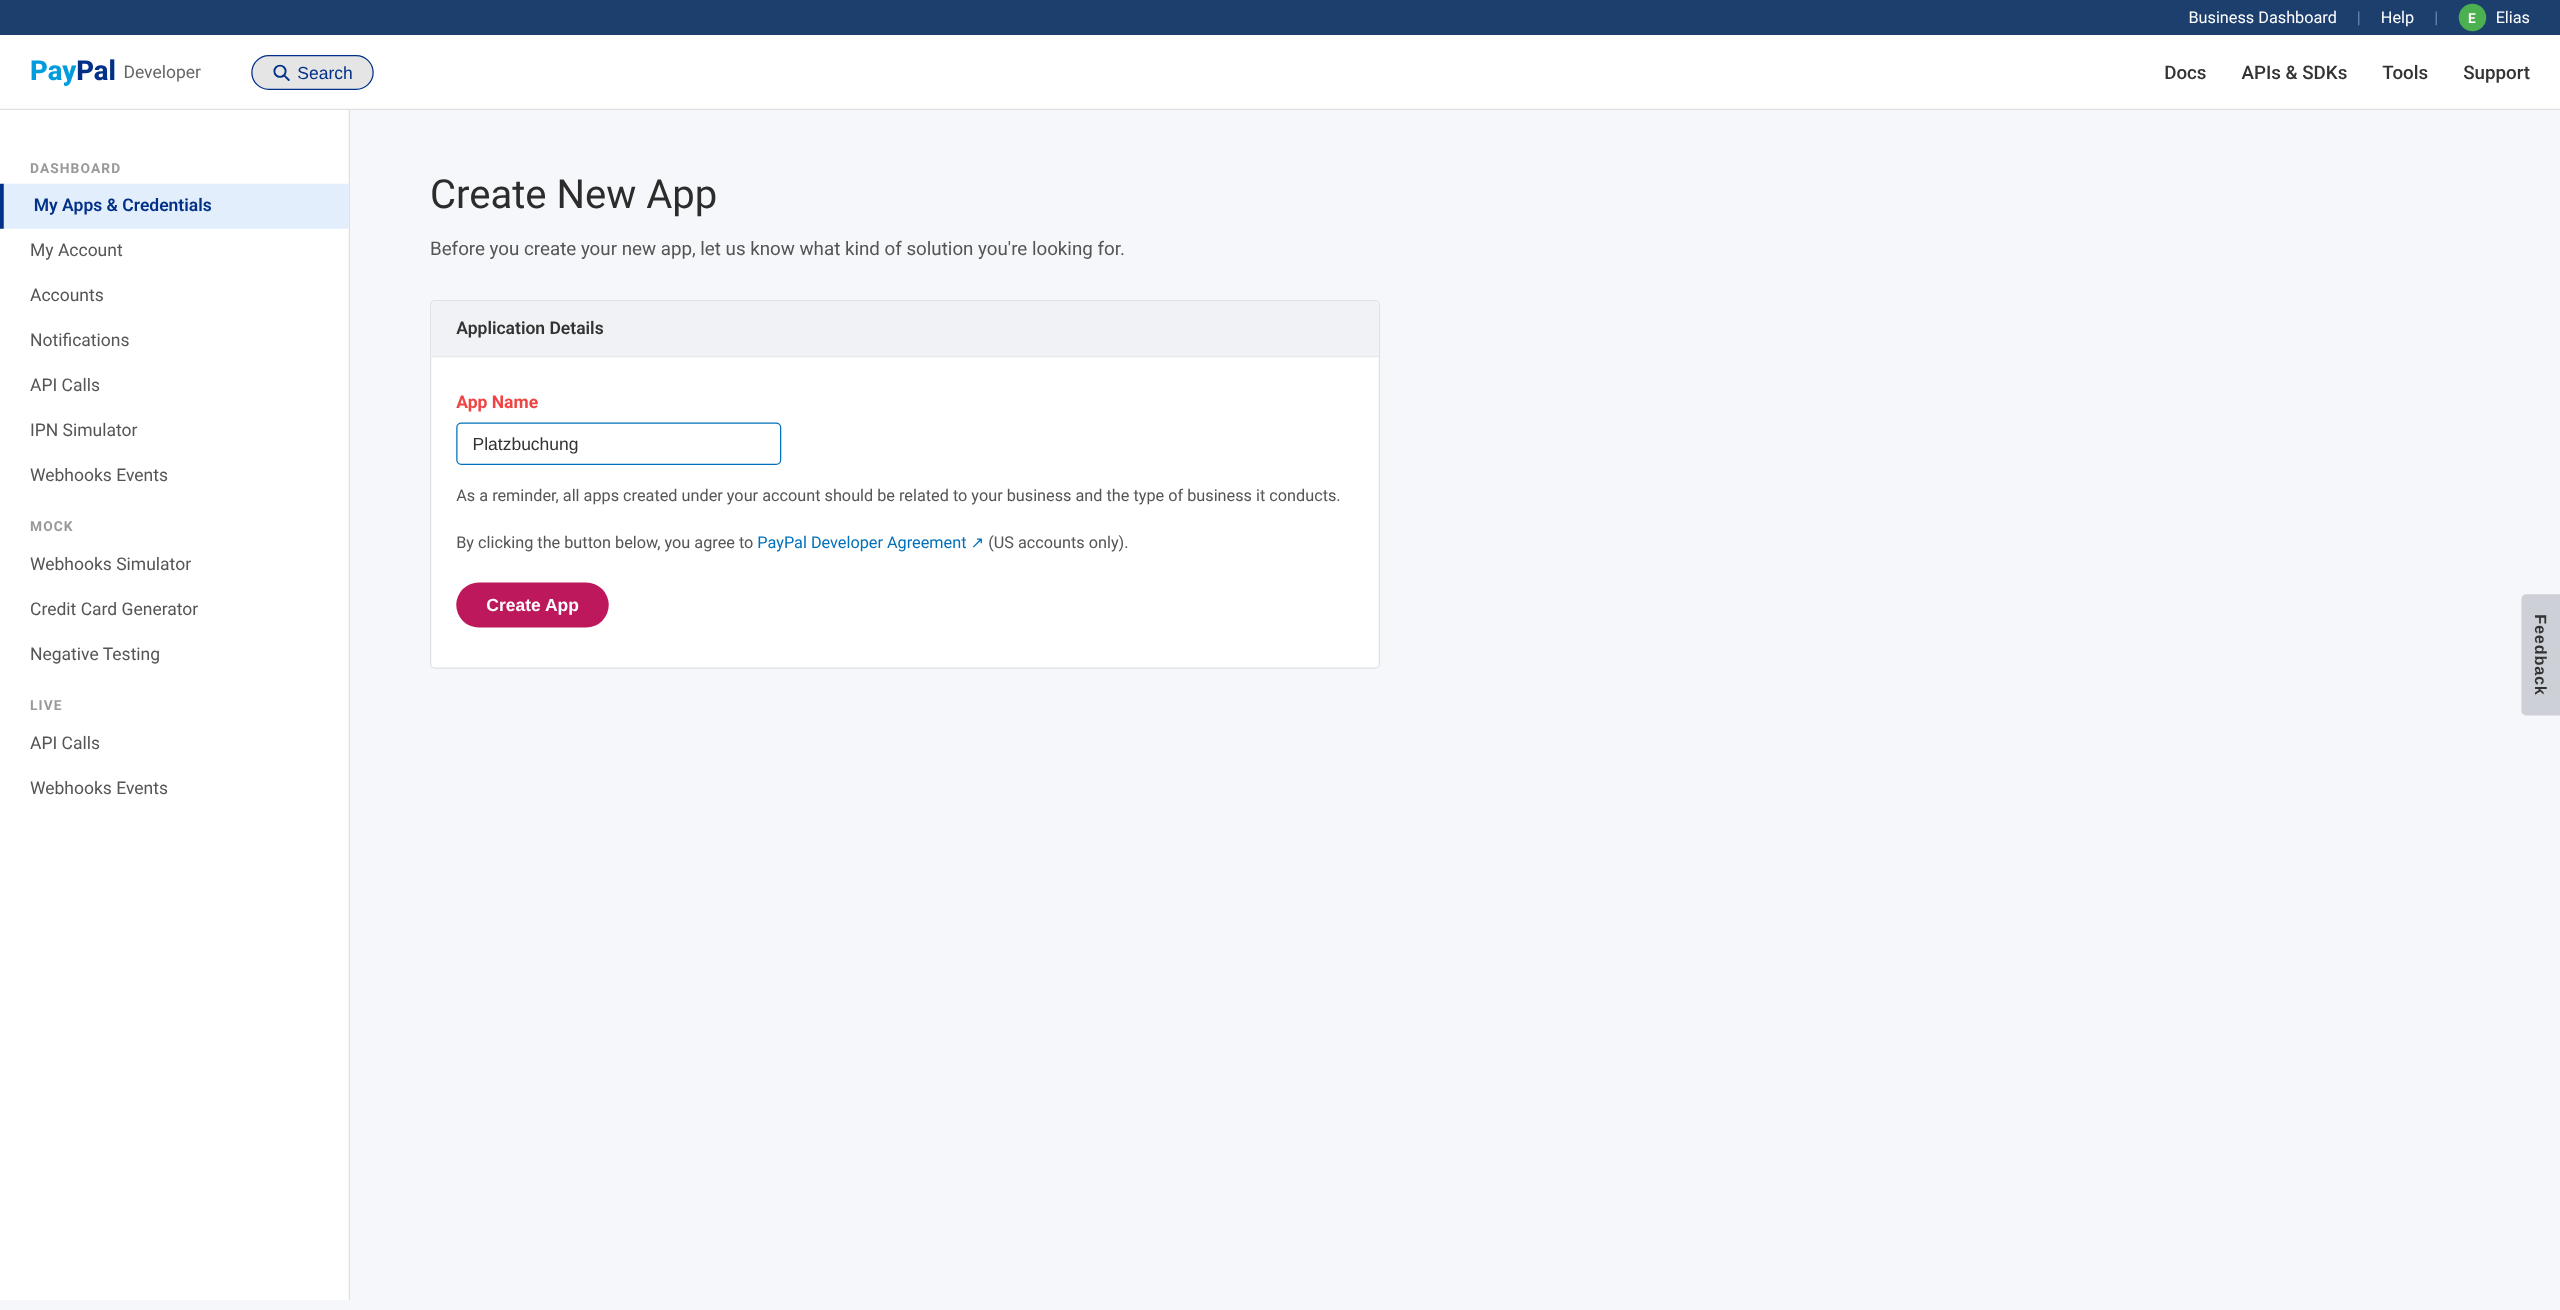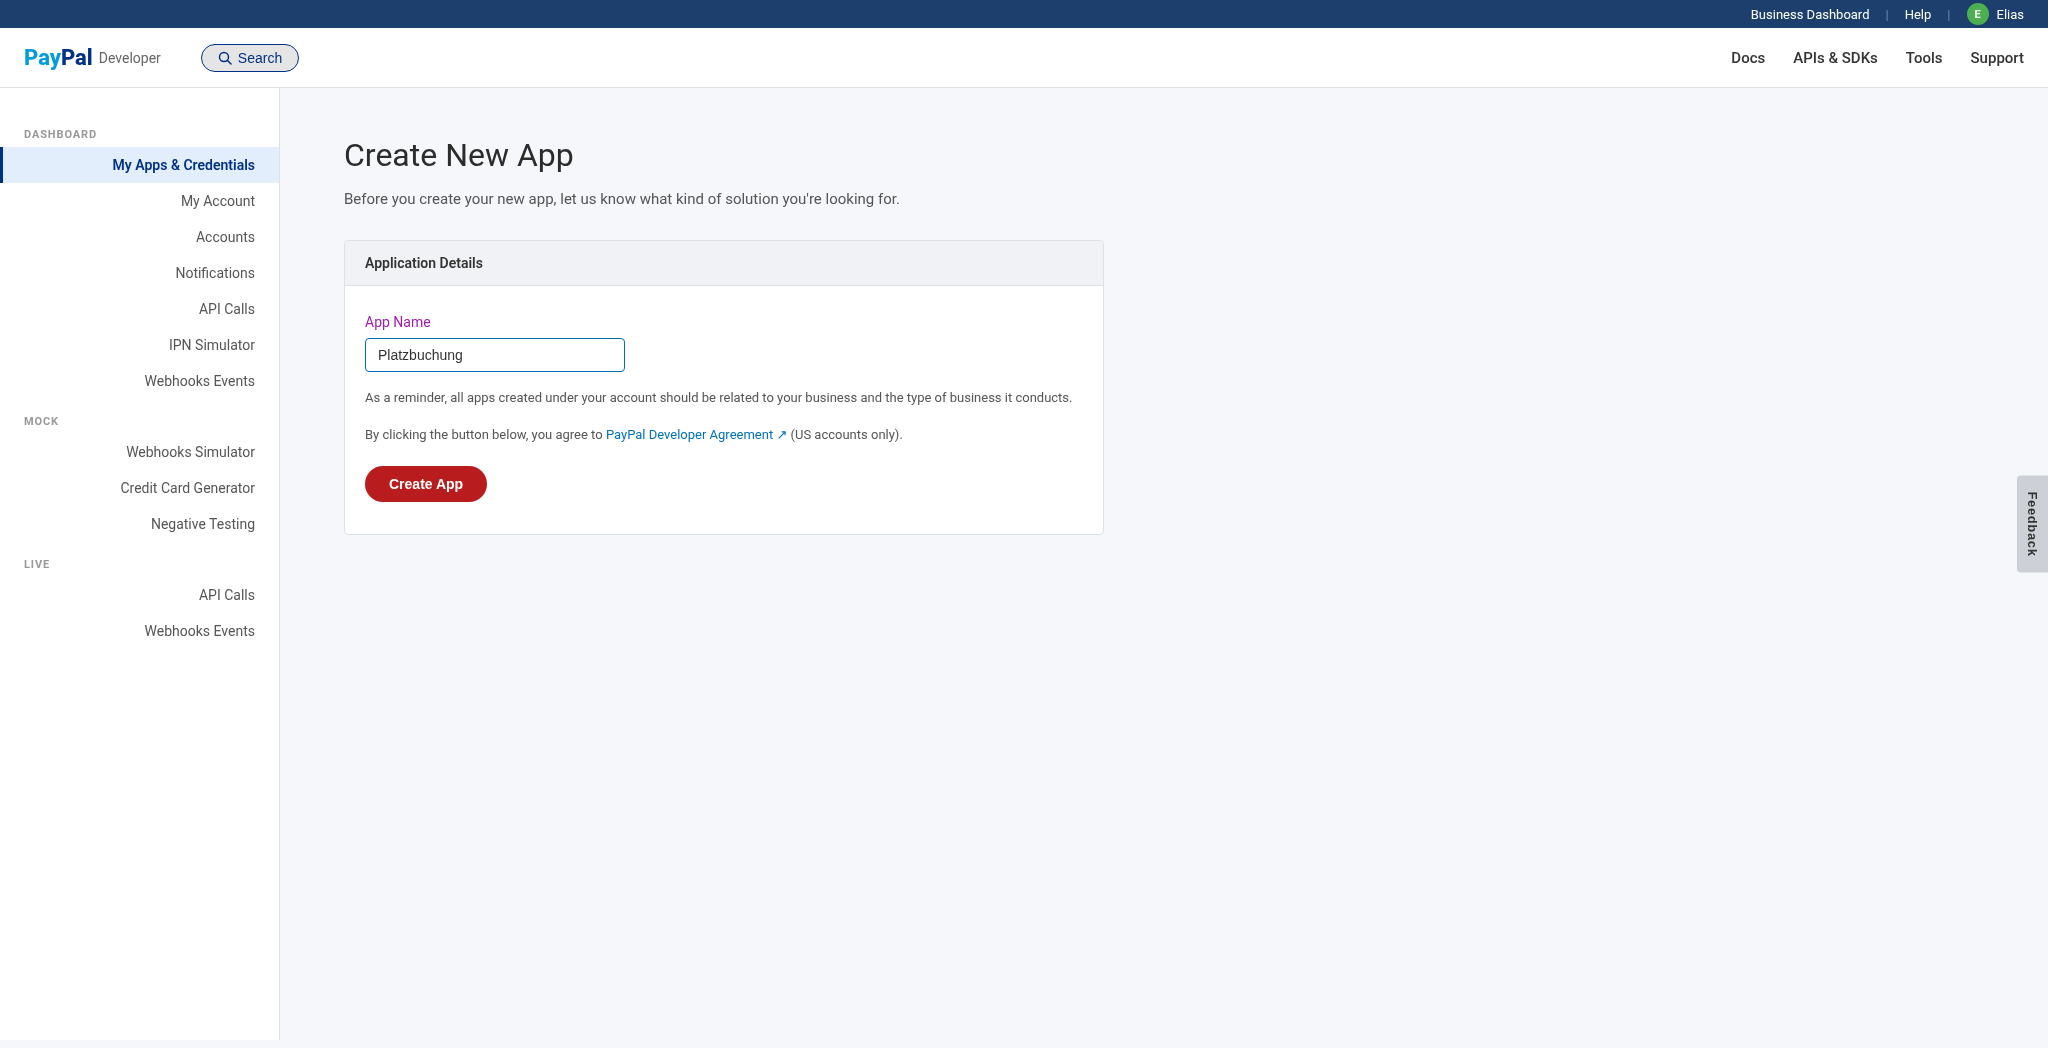--- a/index.html
+++ b/index.html
@@ -55,21 +55,21 @@
       width: 280px; min-width: 280px; background: white;
       border-right: 1px solid #e0e0e0;
       padding: 24px 0;
     }
     .sidebar-section-label {
       font-size: 11px; font-weight: 700; color: #999; letter-spacing: 0.08em;
       padding: 16px 24px 6px 24px; text-transform: uppercase;
     }
     .sidebar-item {
       padding: 10px 24px; cursor: pointer; font-size: 14px; color: #555;
-      display: block; text-decoration: none; text-align: right;
+      display: block; text-decoration: none;
     }
     .sidebar-item.active {
       background: #e3eefc; color: #003087; font-weight: 600;
       border-left: 3px solid #003087;
     }
 
     
     .main { flex: 1; padding: 48px 64px; }
     .page-title { font-size: 32px; font-weight: 400; color: #2c2c2c; margin-bottom: 16px; }
     .page-subtitle { font-size: 15px; color: #555; margin-bottom: 32px; }
@@ -78,29 +78,29 @@
     .card {
       background: white; border: 1px solid #dce1e7; border-radius: 4px;
       max-width: 760px;
     }
     .card-header {
       background: #f0f2f5; padding: 14px 20px;
       font-size: 14px; font-weight: 600; color: #333;
       border-bottom: 1px solid #dce1e7; border-radius: 4px 4px 0 0;
     }
     .card-body { padding: 28px 20px 32px 20px; }
-    .form-label { font-size: 14px; font-weight: 400; color: #a21caf; margin-bottom: 8px; display: block; }
+    .form-label { font-size: 14px; font-weight: 700; color: #ef4444; margin-bottom: 8px; display: block; }
     .form-input {
       width: 260px; padding: 8px 12px; border: 1.5px solid #0070ba; border-radius: 4px;
       font-size: 14px; color: #333; outline: none;
     }
     .reminder-text { font-size: 13px; color: #555; margin-top: 16px; line-height: 1.6; }
     .agreement-link { color: #0070ba; text-decoration: none; }
     .create-btn {
-      margin-top: 20px; background: #b91c1c; color: white;
+      margin-top: 20px; background: #be185d; color: white;
       border: none; border-radius: 24px; padding: 10px 24px;
       font-size: 14px; font-weight: 600; cursor: pointer;
     }
     .feedback-wrapper {
       position: fixed; right: 0; top: 50%; transform: translateY(-50%);
     }
     .feedback-btn {
       background: #cdd0d6; color: #333; border: none; cursor: pointer;
       writing-mode: vertical-rl; text-orientation: mixed;
       padding: 16px 8px; font-size: 13px; font-weight: 600;

